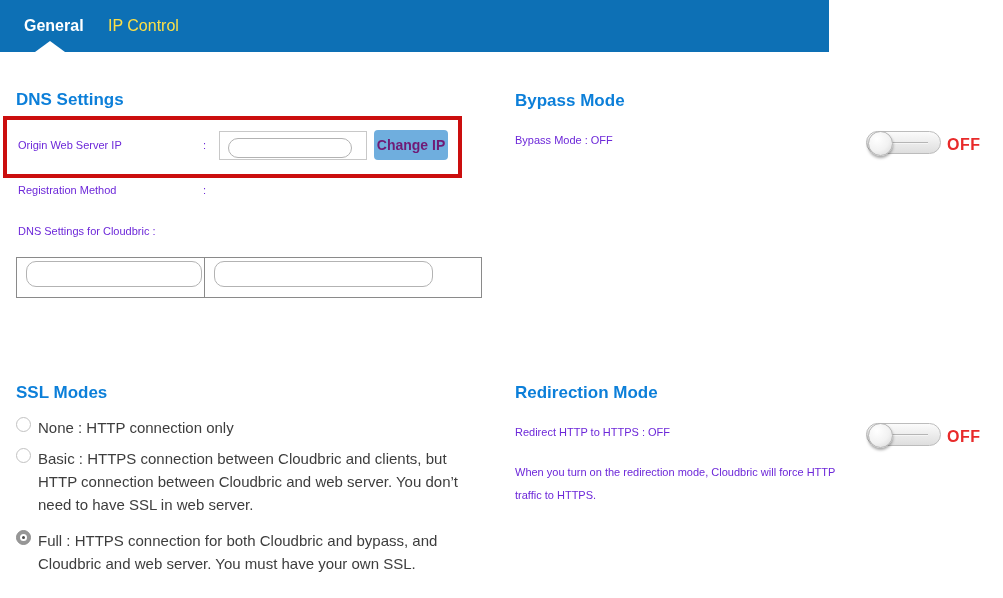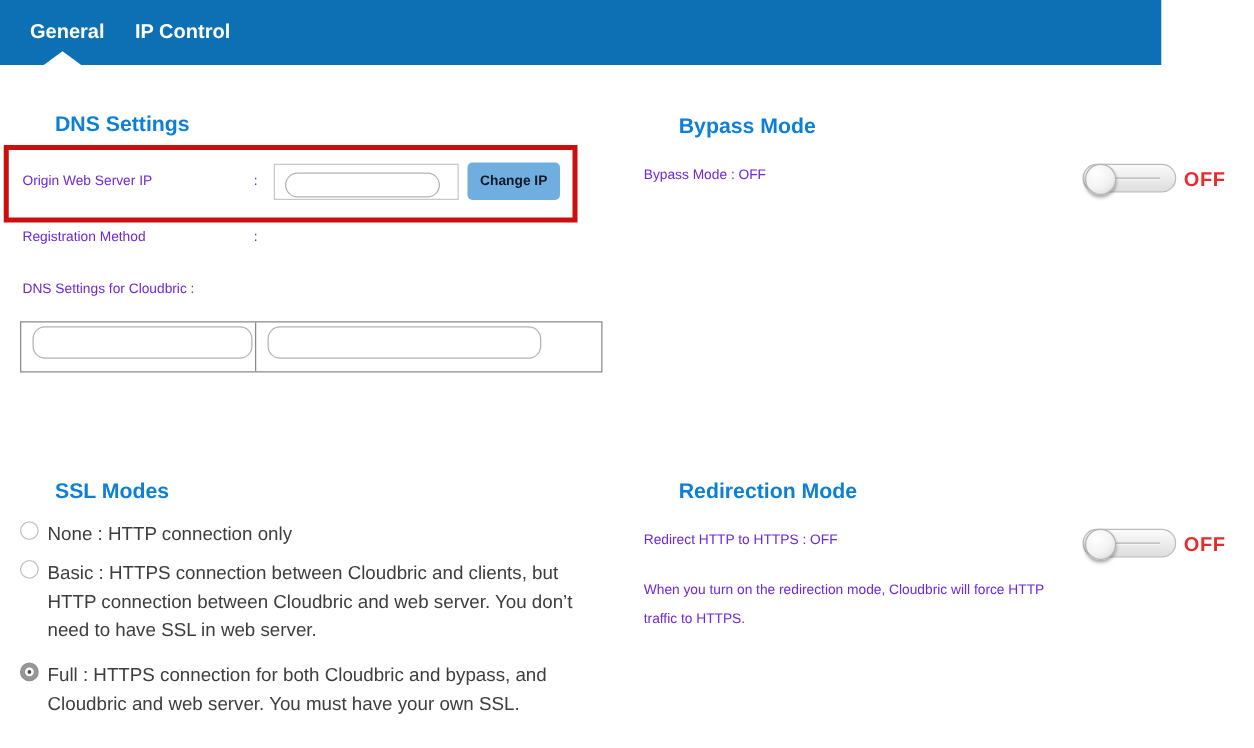--- a/index.html
+++ b/index.html
@@ -3,55 +3,55 @@
 <meta charset="utf-8">
 <style>
   * { margin: 0; padding: 0; box-sizing: border-box; }
   body { background: #ffffff; font-family: "Liberation Sans", sans-serif; }
   .page {
     position: relative; width: 1003px; height: 598px;
     background: #ffffff; overflow: hidden; color: #3d3d3d;
   }
   
   .topbar {
-    position: absolute; left: 0; top: 0; width: 929px; height: 52px;
+    position: absolute; left: 0; top: 0; width: 829px; height: 52px;
     background: #0d70b5;
   }
   .tab {
     position: absolute; top: 0; height: 52px; display: flex; align-items: center;
     font-size: 16px; cursor: pointer;
   }
   .tab-general { left: 24px; color: #ffffff; font-weight: bold; }
-  .tab-ipcontrol { left: 108px; color: #ffffff; font-weight: bold; text-align: right; }
+  .tab-ipcontrol { left: 108px; color: #fde047; font-weight: normal; text-align: right; }
   .tab-pointer {
     position: absolute; left: 35px; bottom: 0; width: 0; height: 0;
     border-left: 15px solid transparent; border-right: 15px solid transparent;
     border-bottom: 11px solid #ffffff;
   }
   
-  .section-title { position: absolute; font-size: 17px; font-weight: bold; color: #0c7fd9; margin-left: 28px; }
+  .section-title { position: absolute; font-size: 17px; font-weight: bold; color: #0c7fd9; }
   .body-text { position: absolute; font-size: 11px; color: #6d28d9; }
   .multiline { white-space: pre-line; line-height: 23px; }
   
   .highlight-box {
     position: absolute; left: 3px; top: 116px; width: 459px; height: 62px;
     border: 4px solid #cb0e0e; background: transparent; pointer-events: none;
   }
   .origin-input {
     position: absolute; left: 219px; top: 131px; width: 148px; height: 29px;
     border: 1px solid #c8c8c8; background: #ffffff;
   }
   .redacted-pill {
     position: absolute; border: 1px solid #b3b3b3; border-radius: 10px; background: #ffffff;
   }
   .origin-input .redacted-pill { left: 8px; top: 6px; width: 124px; height: 20px; }
   .change-ip-btn {
     position: absolute; left: 374px; top: 130px; width: 74px; height: 30px;
     background: #6faede; border: none; border-radius: 4px;
-    color: #0f172a; font-size: 11px; font-weight: bold; cursor: pointer;
+    color: #701a75; font-size: 14px; font-weight: bold; cursor: pointer;
     display: flex; align-items: center; justify-content: center;
     font-family: "Liberation Sans", sans-serif;
   }
   .dns-table {
     position: absolute; left: 16px; top: 257px; width: 466px; height: 41px;
     border: 1px solid #8a8a8a; background: #ffffff;
   }
   .dns-table .divider {
     position: absolute; left: 187px; top: 0; bottom: 0; width: 1px; background: #8a8a8a;
   }

